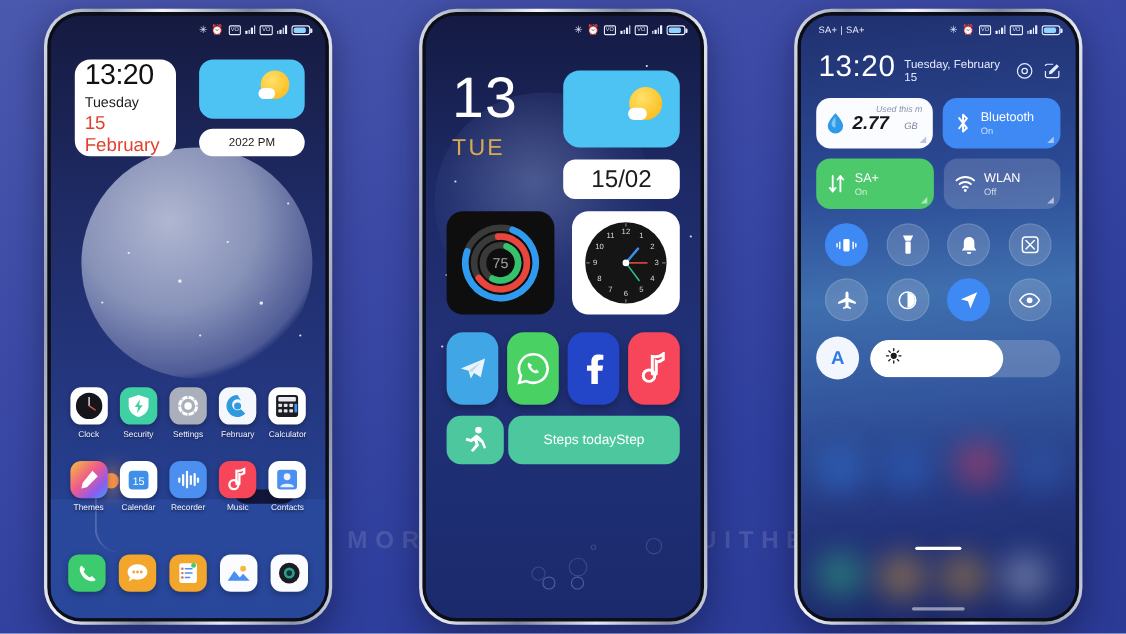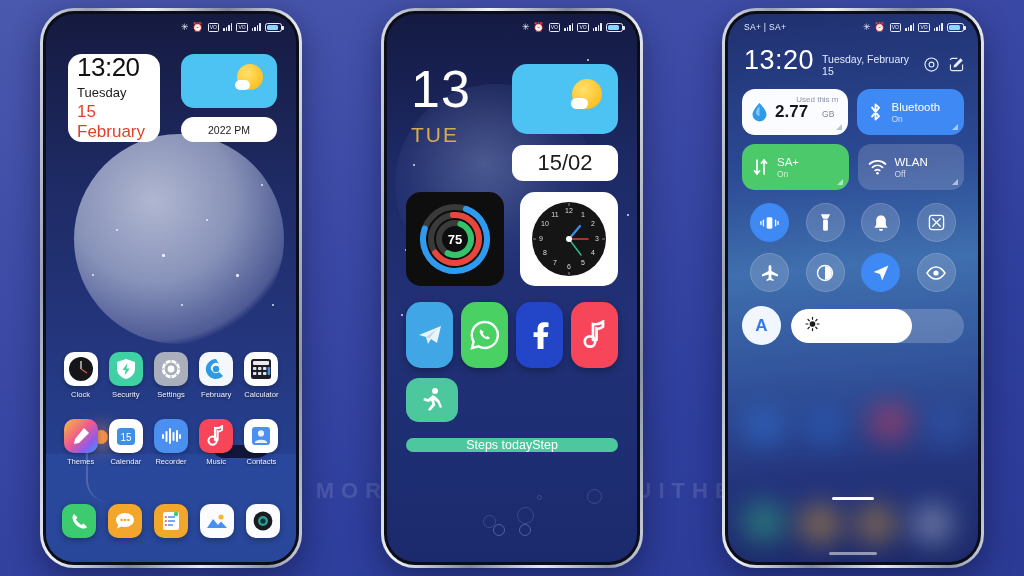--- a/index.html
+++ b/index.html
@@ -186,40 +186,40 @@
     background:#fff; border-radius: 11px; z-index:5;
     display:flex; align-items:center; justify-content:center;
     font-size: 22px; color:#1c1c1c;
   }
 
   .p2-rings {
     position:absolute; left: 19px; top: 178px; width: 98px; height: 94px;
     background:#0e0e0e; border-radius: 15px; z-index:5;
     display:flex; align-items:center; justify-content:center;
   }
-  .ring-num { position:absolute; font-size: 13px; color:#ffffff;font-weight:bold; }
+  .ring-num { position:absolute; font-size: 13px; color:#a3a3a3; }
 
   .p2-clock {
     position:absolute; right: 19px; top: 178px; width: 98px; height: 94px;
     background:#fff; border-radius: 15px; z-index:5;
     display:flex; align-items:center; justify-content:center;
   }
 
   .p2-apps {
     position:absolute; left: 19px; right: 19px; top: 288px; z-index:5;
     display:grid; grid-template-columns: repeat(4, 1fr); gap: 8px;
   }
   .p2-app {
     height: 66px; border-radius: 15px;
     display:flex; align-items:center; justify-content:center;
     box-shadow: 0 3px 8px rgba(0,0,0,.3);
   }
 
   .p2-steps { position:absolute; left: 19px; right: 19px; top: 364px; z-index:5;
-    display:flex; gap: 16px; flex-direction: column; }
+    display:flex; gap: 4px; }
   .p2-run { width: 52px; height: 44px; border-radius: 13px; background:#4cc79e;
     display:flex;align-items:center;justify-content:center; }
   .p2-steptxt { flex:1; height: 44px; border-radius: 13px; background:#4cc79e;
     display:flex;align-items:center;justify-content:center;
     color:#fff; font-size: 12.5px; }
 
   .p2-dots { position:absolute; bottom: 26px; left:0; right:0; z-index:5;
     display:flex; justify-content:center; gap: 14px; }
   .p2-dots span { width: 12px; height: 12px; border-radius:50%;
     border: 1.3px solid rgba(180,195,240,.35); display:block; }
@@ -239,21 +239,21 @@
   .cc-big .corner {
     position:absolute; right: 6px; bottom: 5px; width:0;height:0;
     border-style: solid; border-width: 0 0 6px 6px;
     border-color: transparent transparent rgba(255,255,255,.55) transparent;
   }
   .cc-big-title { font-size: 11.5px; color:#fff; }
   .cc-big-sub { font-size: 8.5px; color: rgba(255,255,255,.72); margin-top:1px; }
 
   .data-card {
     flex:1; height: 46px; border-radius: 13px; background: #fbfcff;
-    display:flex; align-items:center; gap:7px; padding: 0 9px; position:relative;
+    display:flex; align-items:center; gap:7px; padding: 0 9px; position:relative;font-style:italic;
   }
   .data-used { font-size: 8px; color:#8a93a8; position:absolute; right:9px; top:6px; }
   .data-val { font-size: 17px; color:#14161c; font-weight: 600; }
   .data-unit { font-size: 8.5px; color:#7e879c; margin-left:14px; }
 
   .cc-toggles { display:grid; grid-template-columns: repeat(4,1fr); row-gap: 11px; margin-top: 13px; justify-items:center; }
   .tgl { width: 39px; height: 39px; border-radius:50%;
     background: rgba(255,255,255,.16); border: .6px solid rgba(255,255,255,.14);
     display:flex; align-items:center; justify-content:center; }
   .tgl.on { background:#3f89f5; border-color:#3f89f5; }

